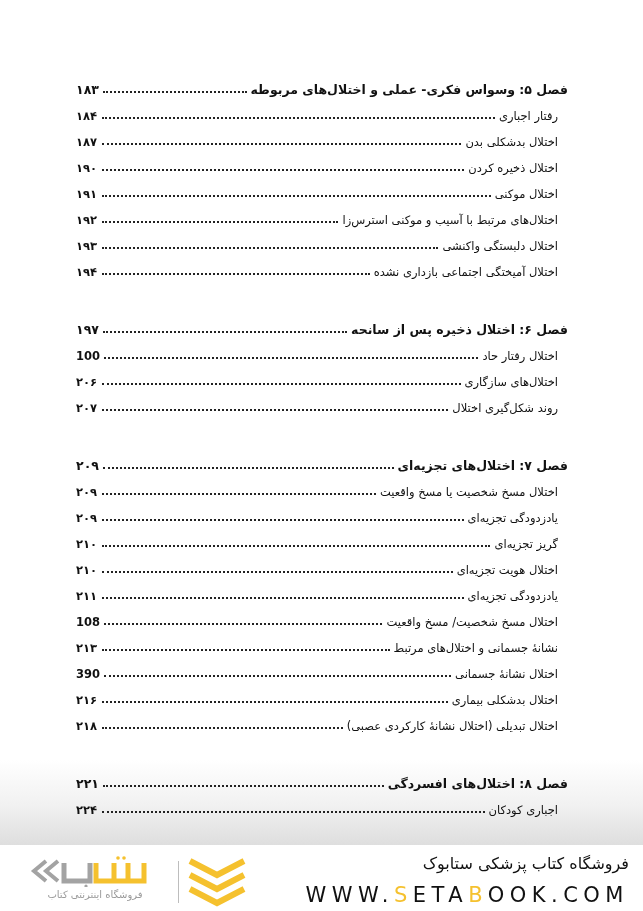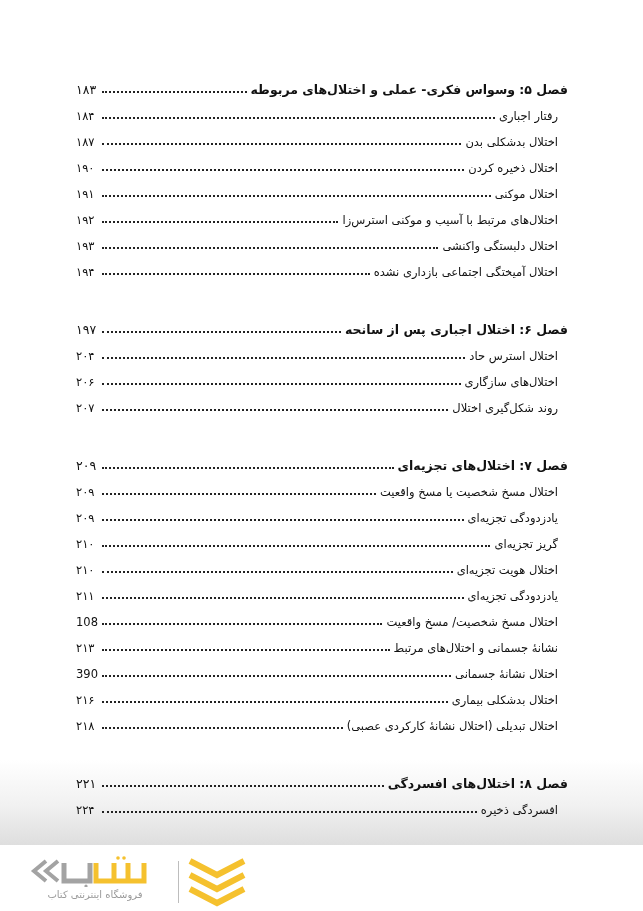--- a/index.html
+++ b/index.html
@@ -55,21 +55,21 @@
       height: 14px;
     }
     .leader::after {
       content: "";
       position: absolute;
       left: 0; right: 0; bottom: 1px;
       border-bottom: 2px dotted #222;
     }
     .pagenum {
       flex: 0 0 auto;
-      font-weight: normal;
+      font-weight: bold;
       min-width: 22px;
       text-align: left;
       direction: ltr;
     }
     .gap { height: 32px; }
     .page-no {
       position: absolute;
       top: 826px;
       left: 0; width: 643px;
       text-align: center;
@@ -180,28 +180,28 @@
     </div>
     <div class="row sub">
       <span class="title">اختلال آمیختگی اجتماعی بازداری نشده</span>
       <span class="leader"></span>
       <span class="pagenum">۱۹۴</span>
     </div>
 
     <div class="gap"></div>
 
     <div class="row chapter">
-      <span class="title">فصل ۶: اختلال اجباری پس از سانحه</span>
+      <span class="title">فصل ۶: اختلال ذخیره پس از سانحه</span>
       <span class="leader"></span>
       <span class="pagenum">۱۹۷</span>
     </div>
     <div class="row sub">
-      <span class="title">اختلال استرس حاد</span>
-      <span class="leader"></span>
-      <span class="pagenum">۲۰۴</span>
+      <span class="title">اختلال رفتار حاد</span>
+      <span class="leader"></span>
+      <span class="pagenum">100</span>
     </div>
     <div class="row sub">
       <span class="title">اختلال‌های سازگاری</span>
       <span class="leader"></span>
       <span class="pagenum">۲۰۶</span>
     </div>
     <div class="row sub">
       <span class="title">روند شکل‌گیری اختلال</span>
       <span class="leader"></span>
       <span class="pagenum">۲۰۷</span>
@@ -266,21 +266,21 @@
     </div>
 
     <div class="gap"></div>
 
     <div class="row chapter">
       <span class="title">فصل ۸: اختلال‌های افسردگی</span>
       <span class="leader"></span>
       <span class="pagenum">۲۲۱</span>
     </div>
     <div class="row sub">
-      <span class="title">افسردگی ذخیره</span>
+      <span class="title">اجباری کودکان</span>
       <span class="leader"></span>
       <span class="pagenum">۲۲۴</span>
     </div>
   </div>
 
 </div>
 
 <div class="footer">
   <div class="logo">
     <svg class="logo-word" viewBox="0 0 120 32">
@@ -296,13 +296,17 @@
     </svg>
     <div class="logo-tag">فروشگاه اینترنتی کتاب</div>
     <div class="logo-sep"></div>
     <svg class="logo-mark" viewBox="0 0 62 50">
       <path d="M4 4 L31 18 L58 4" fill="none" stroke="#f5c12e" stroke-width="6"></path>
       <path d="M4 18 L31 32 L58 18" fill="none" stroke="#f5c12e" stroke-width="6"></path>
       <path d="M4 32 L31 46 L58 32" fill="none" stroke="#f5c12e" stroke-width="6"></path>
     </svg>
   </div>
 
+  <div class="brand-text">
+    <div class="brand-fa">فروشگاه کتاب پزشکی ستابوک</div>
+    <div class="brand-url"><span>WWW.</span><span class="hl">S</span><span>ETA</span><span class="hl">B</span><span>OOK.COM</span></div>
+  </div>
 </div>
 
 </body></html>

